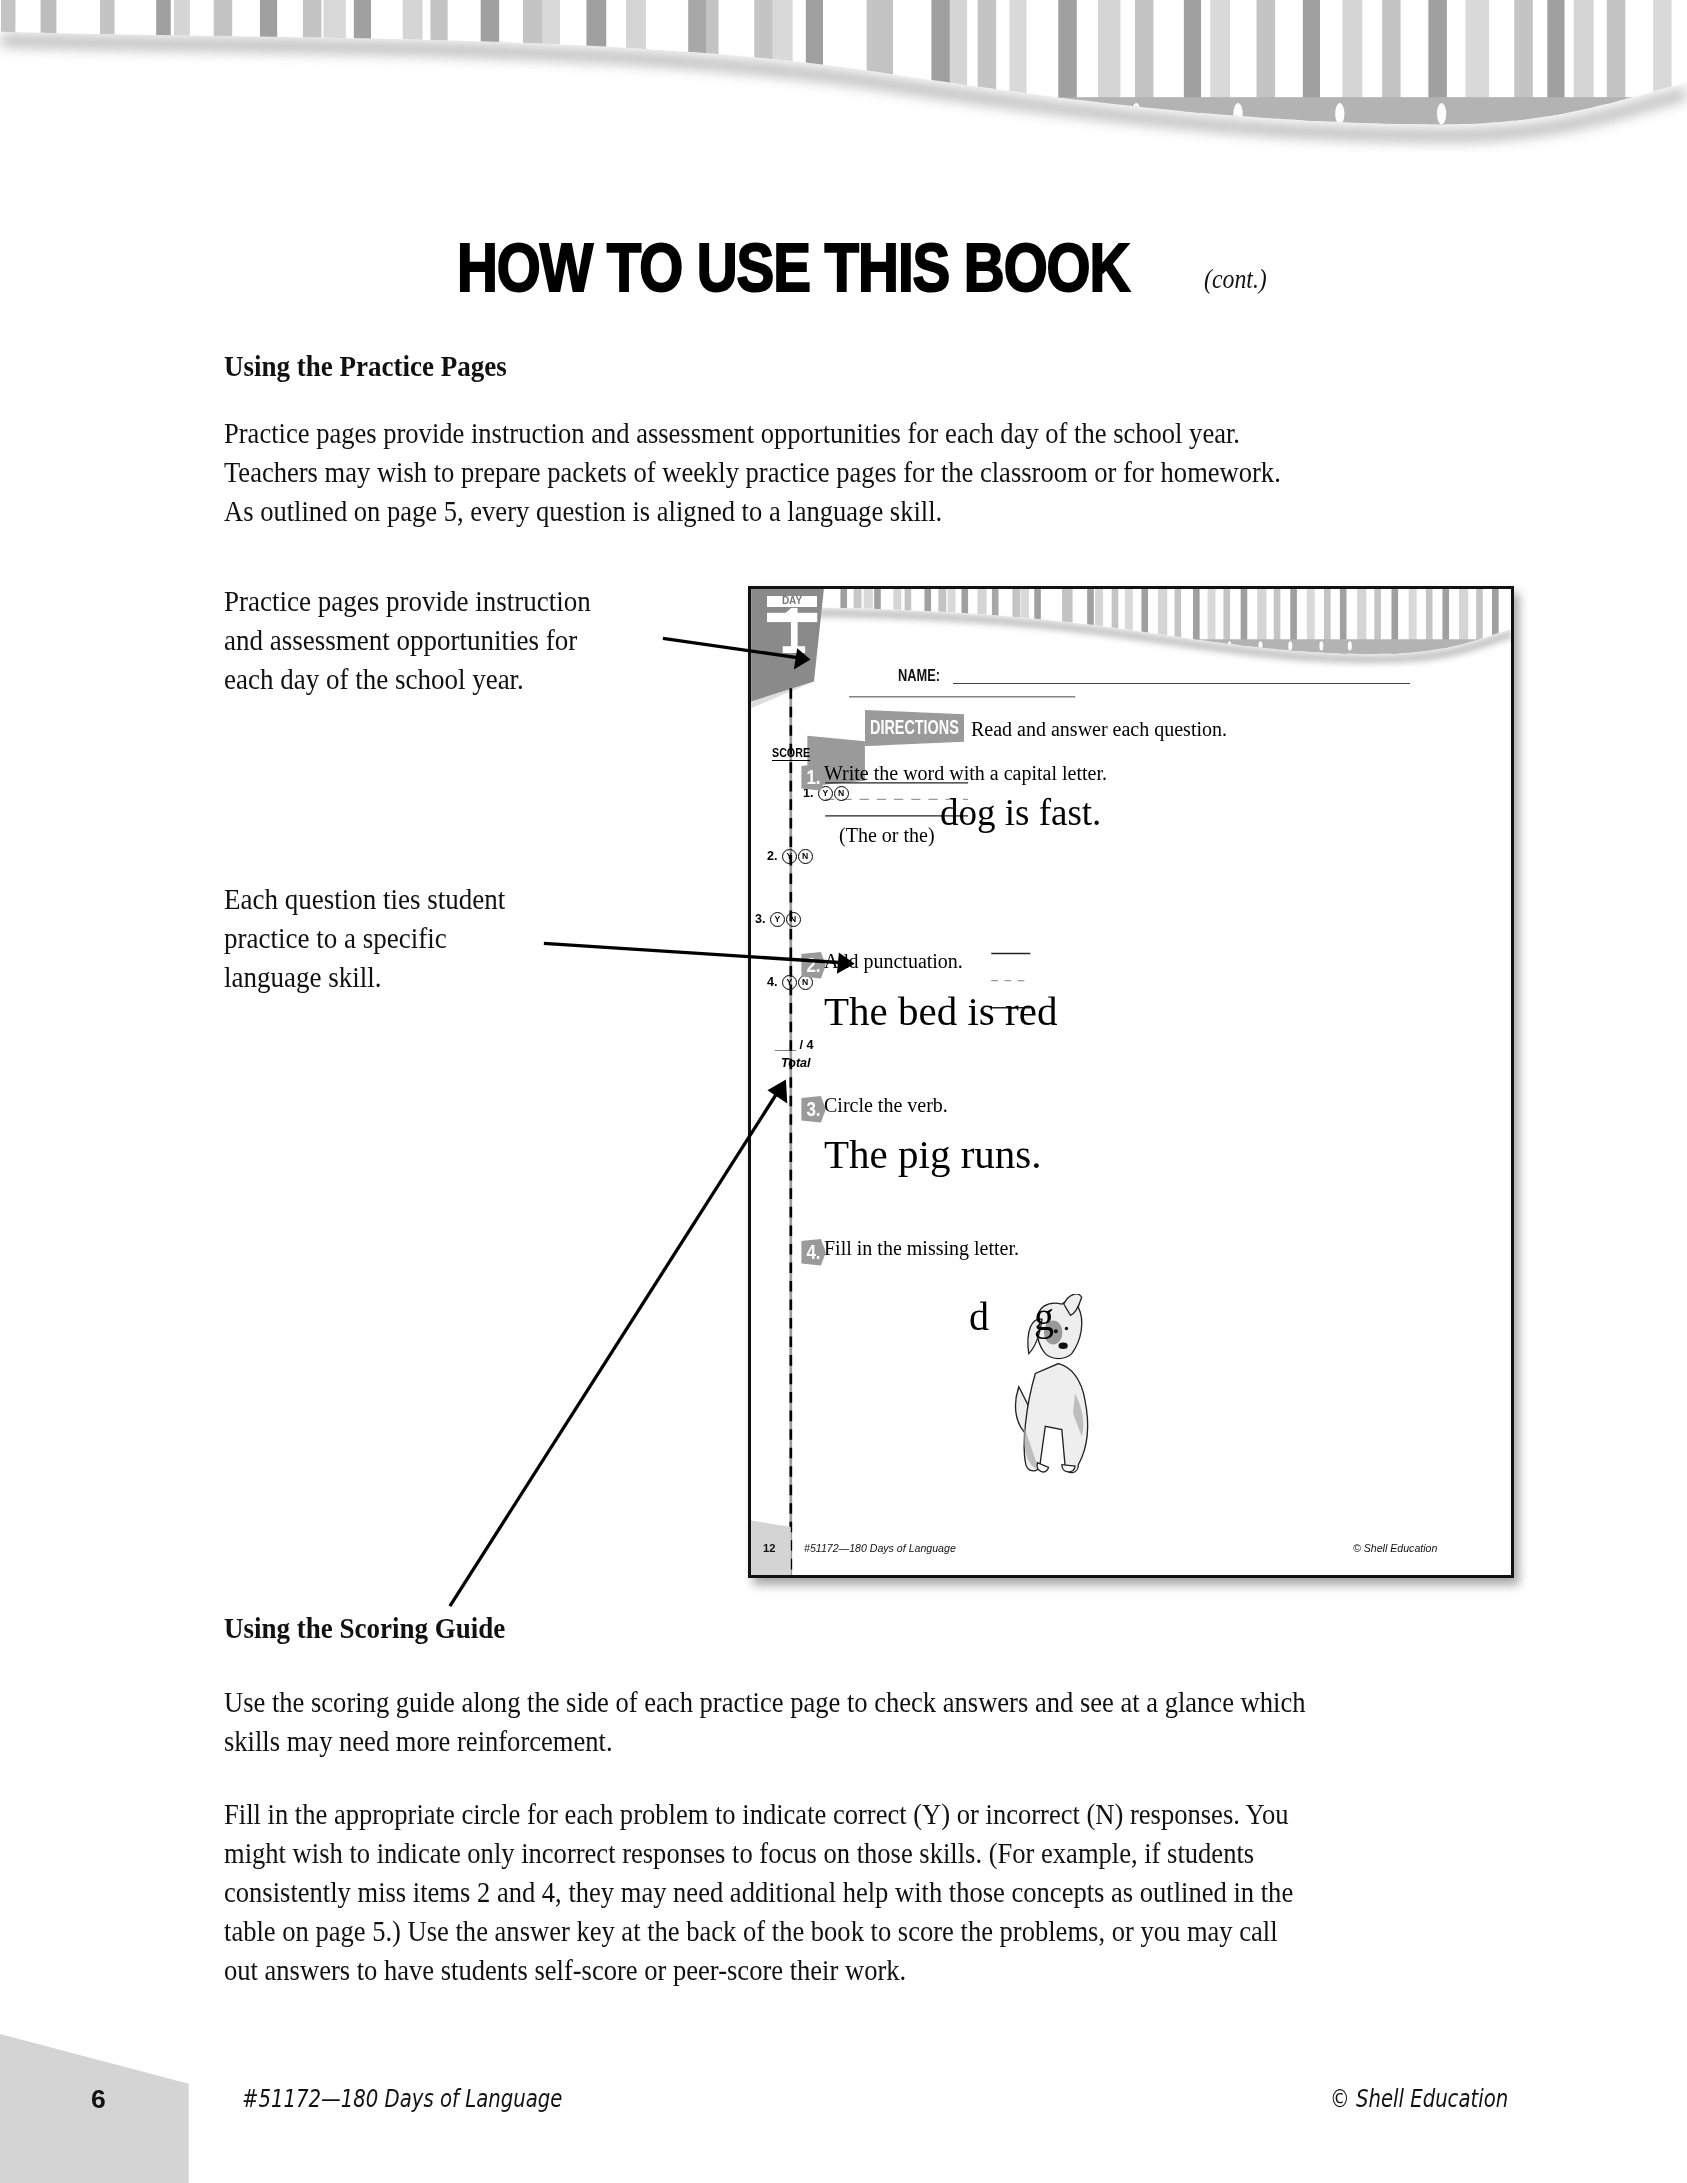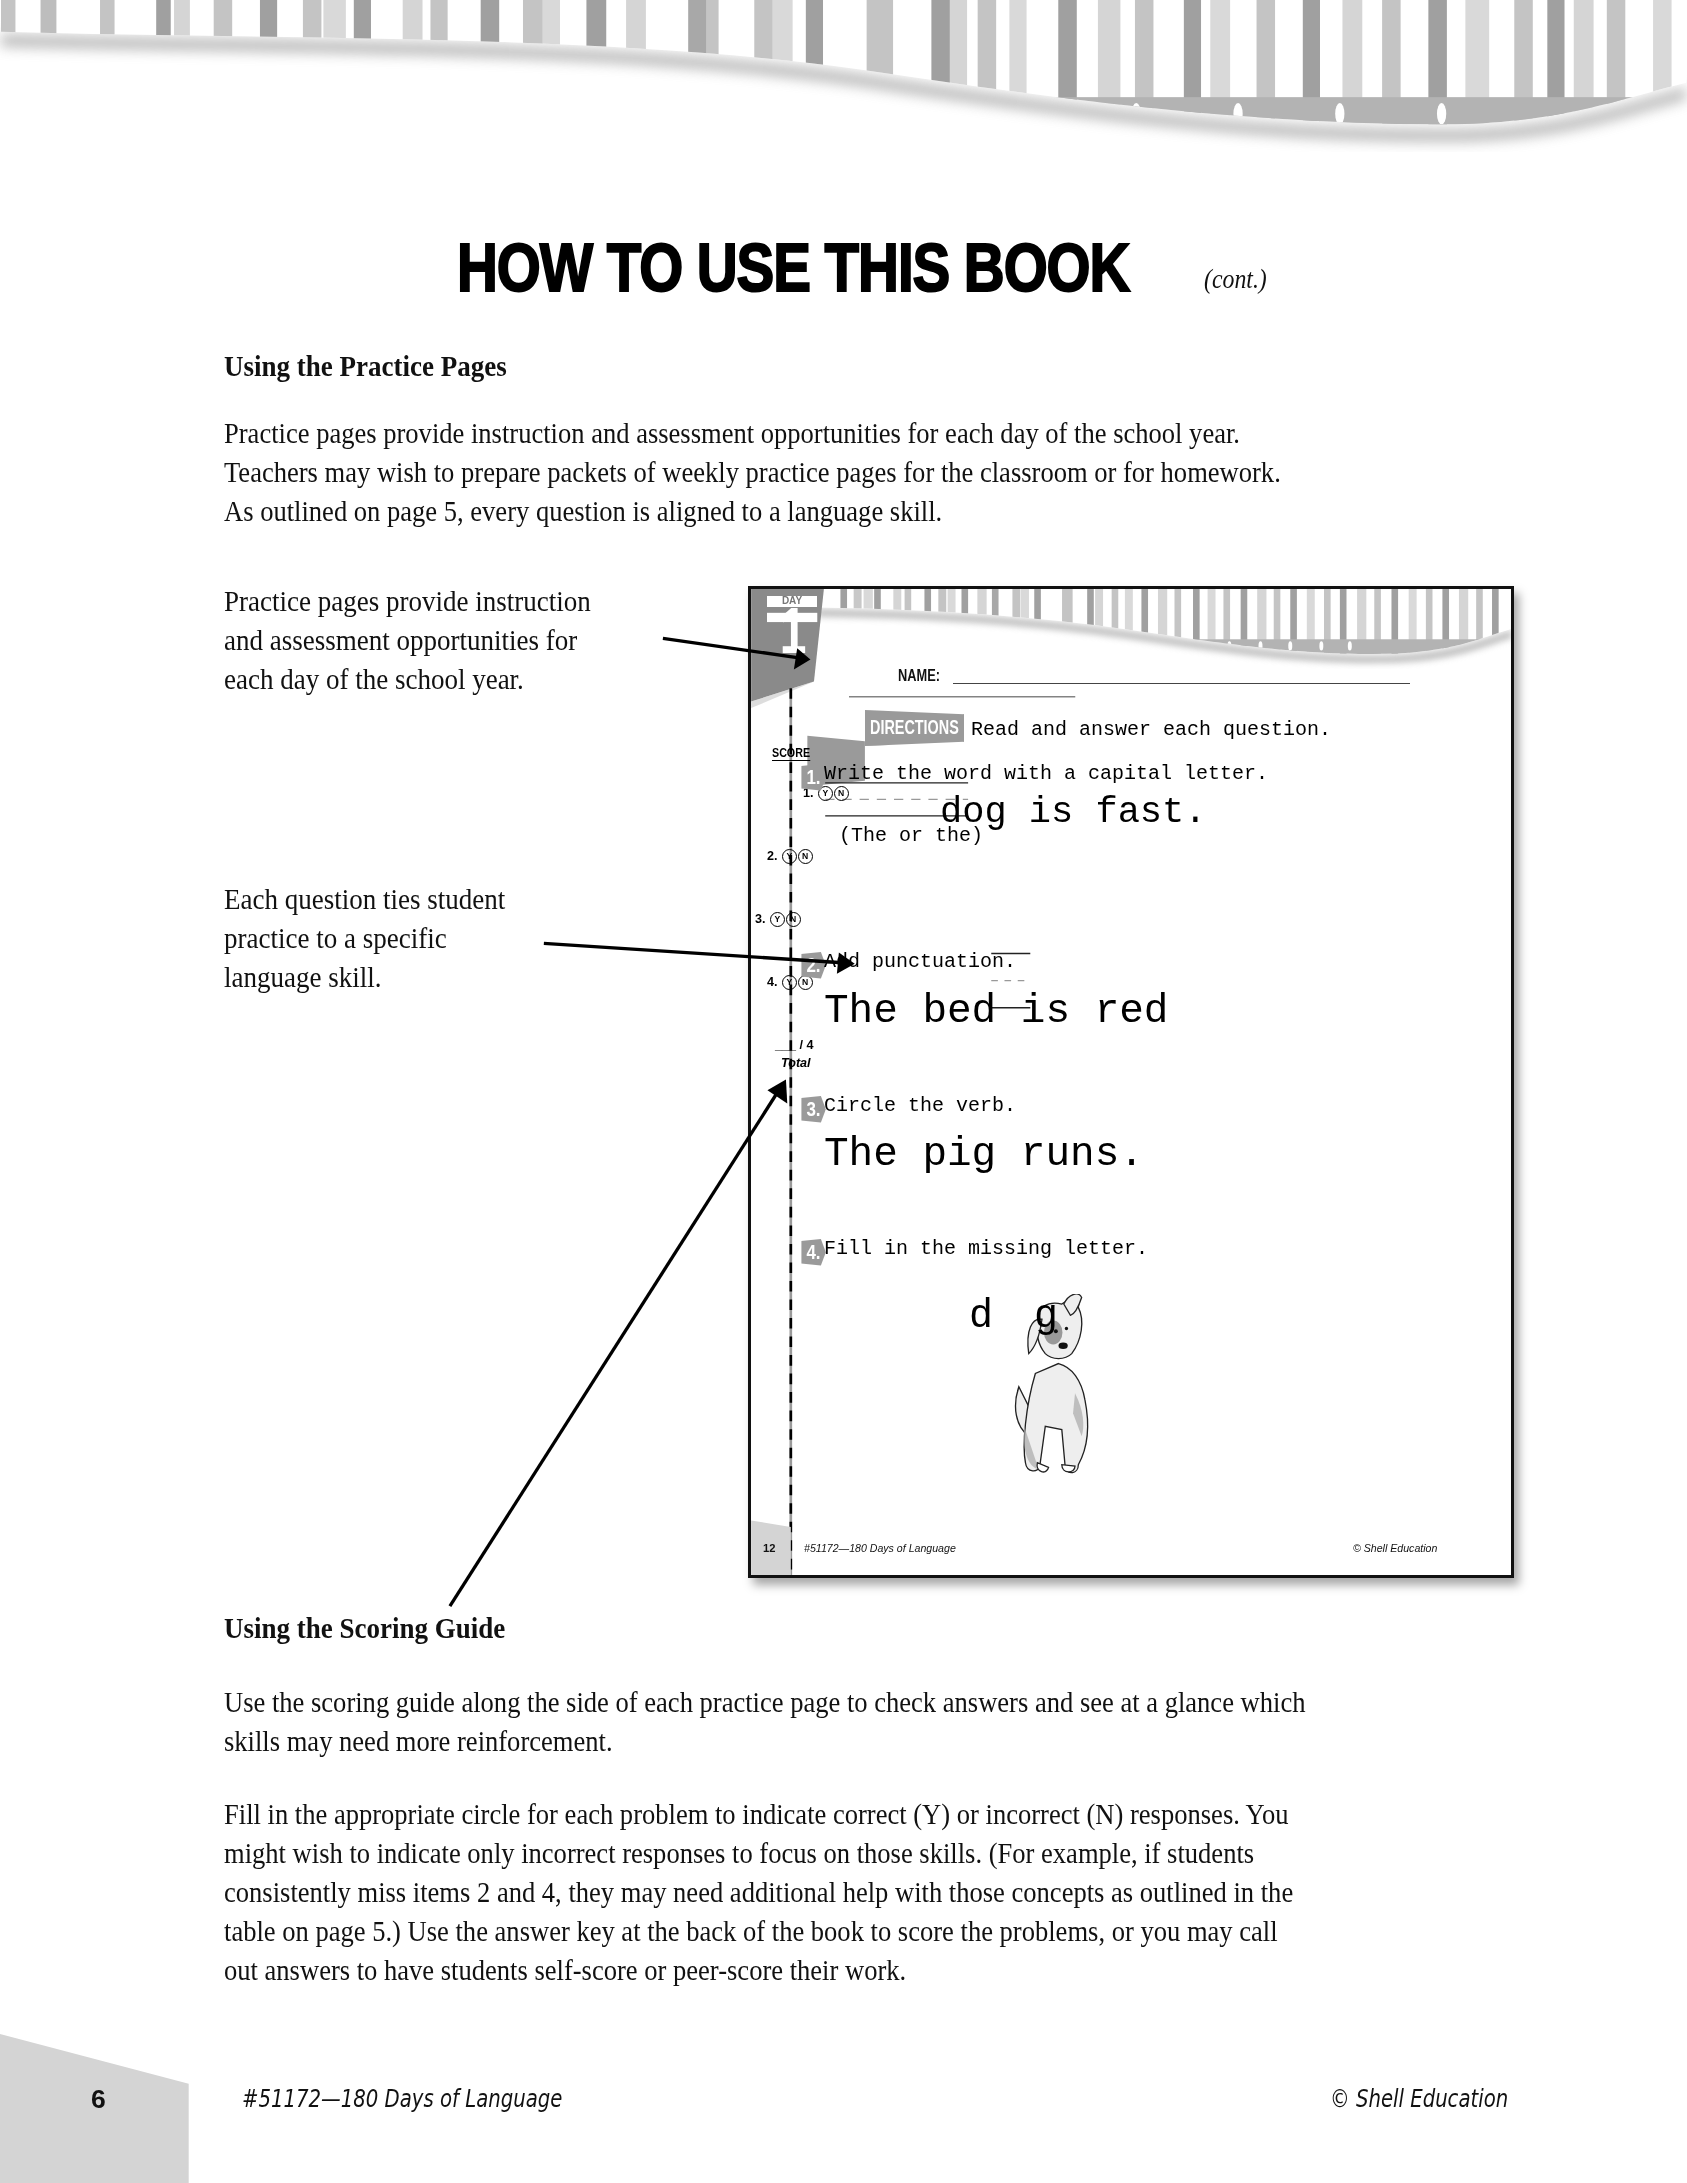--- a/index.html
+++ b/index.html
@@ -11,21 +11,21 @@
   #title { left:457px; top:228px; font-family:"Liberation Sans", sans-serif; font-weight:900; font-size:69px; letter-spacing:-1.3px; transform:scaleX(0.82); transform-origin:left top; color:#000; white-space:nowrap; -webkit-text-stroke:2px #000; }
   #title-cont { left:1204px; top:263px; font-family:"Liberation Serif", serif; font-style:italic; font-size:28px; transform:scaleX(0.85); transform-origin:left top; }
 
   .h2 { font-family:"Liberation Serif", serif; font-weight:bold; font-size:30px; transform:scaleX(0.9); transform-origin:left top; white-space:nowrap; }
   .para { font-family:"Liberation Serif", serif; font-size:30px; line-height:39px; transform-origin:left top; }
   .para .ln { display:block; white-space:nowrap; }
 
   
   #inset { left:748px; top:586px; width:766px; height:992px; border:3.3px solid #111; background:#fff; box-shadow: 5.3px 6.6px 9.3px rgba(0,0,0,0.35); overflow:hidden; box-sizing:border-box; }
   #inset-svg { position:absolute; left:0; top:0; }
-  .kid { font-family:Liberation Mono, monospace; font-weight:300; color:#000; white-space:nowrap; }
+  .kid { font-family:Liberation Serif, serif; font-weight:300; color:#000; white-space:nowrap; }
   .score-lbl { font-family:"Liberation Sans", sans-serif; font-weight:bold; color:#000; font-size:12.6px; white-space:nowrap; }
   .qbadge { position:absolute; width:29px; height:26.5px; background:#9a9a9a; color:#fff; font-family:"Liberation Sans", sans-serif; font-weight:bold; font-size:20px; line-height:26.5px; text-align:center; clip-path:polygon(0 8%, 80% 0, 100% 50%, 80% 100%, 0 92%); box-shadow:1.3px 2px 2.6px rgba(0,0,0,0.3); transform:scaleX(0.85); }
   .circ { display:inline-block; width:13.2px; height:13.2px; border:1px solid #000; border-radius:50%; font-size:8.6px; line-height:13.2px; text-align:center; vertical-align:middle; margin-left:0.7px; }
 
   .footer-txt { font-family:"DejaVu Sans", sans-serif; font-style:italic; font-size:24px; transform:scaleX(0.82); transform-origin:left top; white-space:nowrap; color:#111; }
 </style>
 </head>
 <body>
 
 <svg class="abs" style="left:0;top:0" width="1687" height="152" viewBox="0 0 2550 230">

